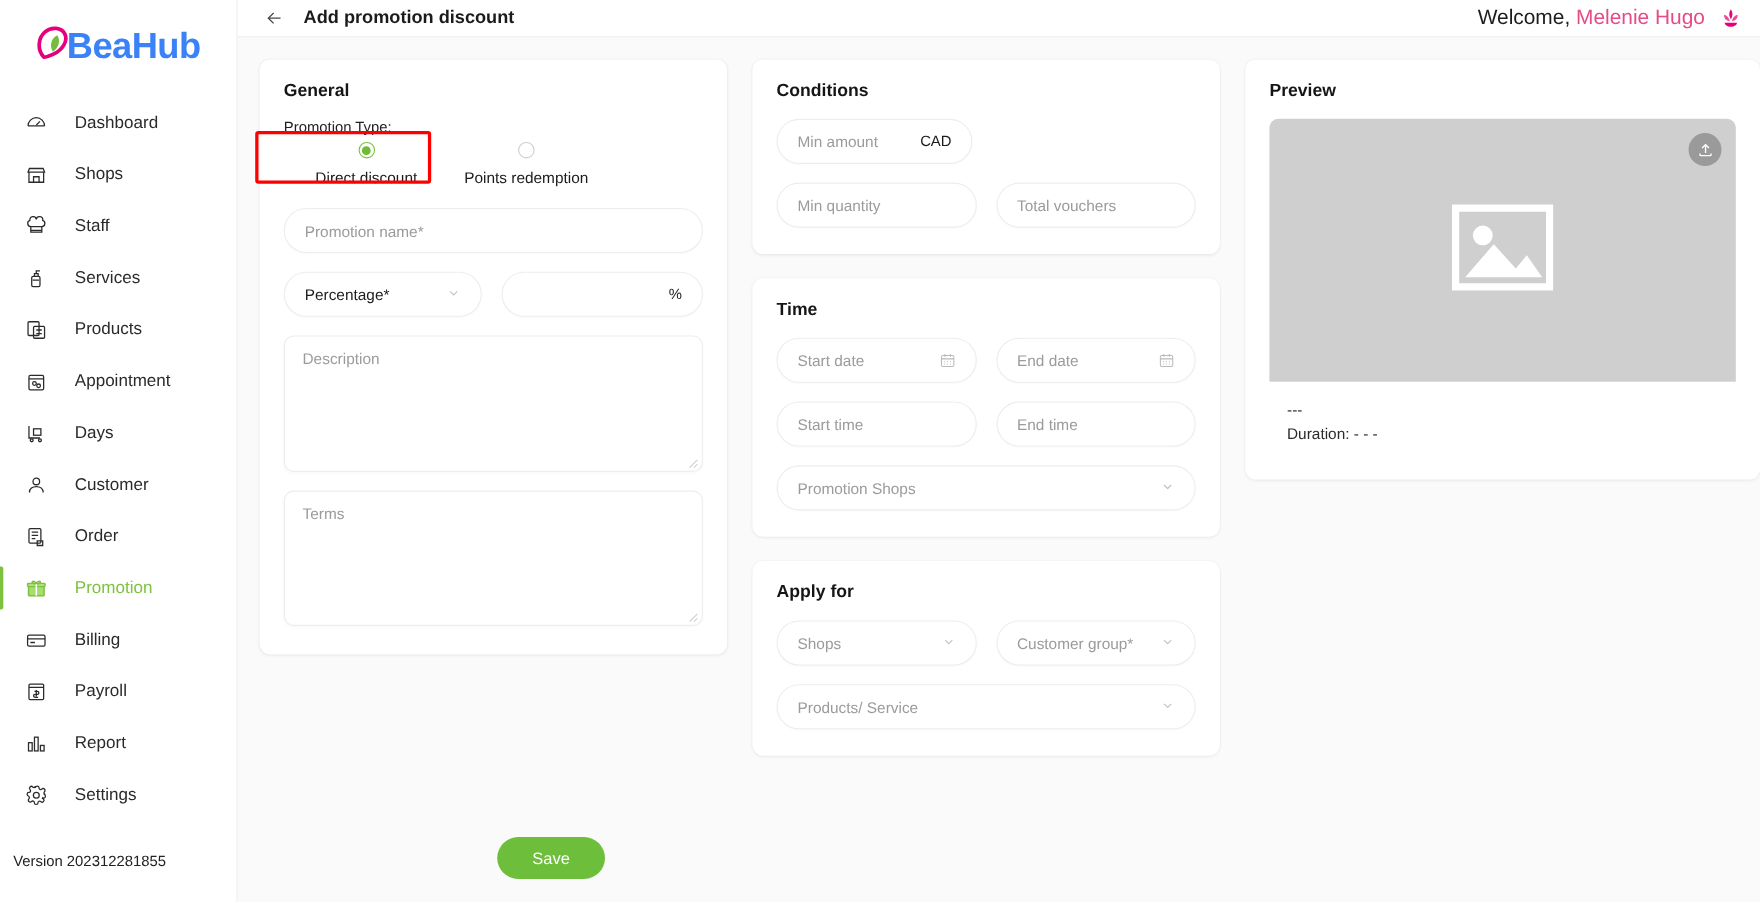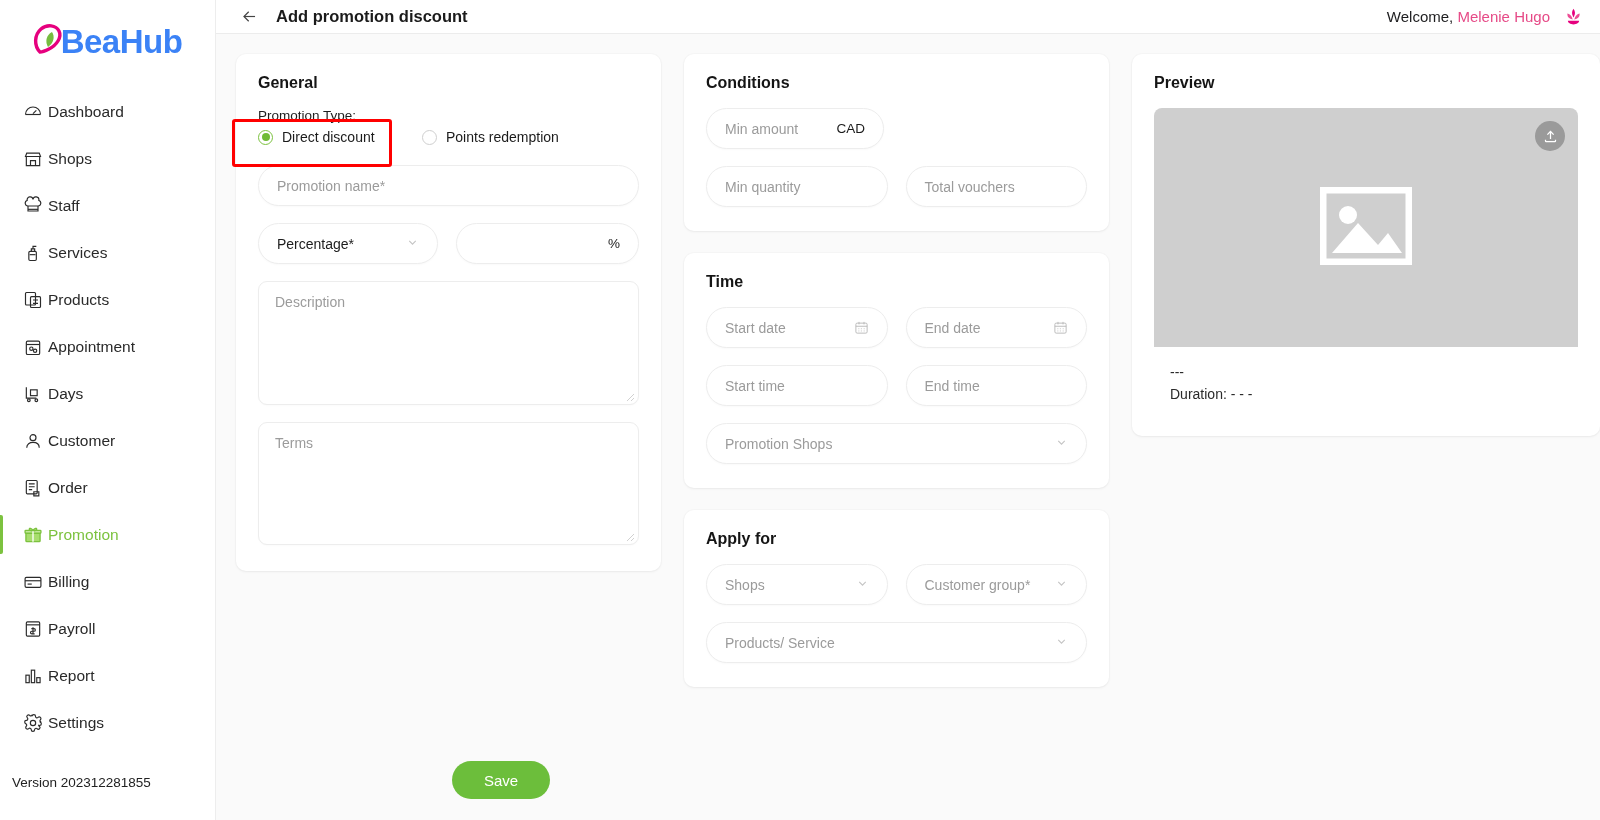--- a/index.html
+++ b/index.html
@@ -25,21 +25,21 @@
     height: 76px; display: flex; align-items: center; justify-content: center;
     padding-top: 6px;
   }
   .logo { display: flex; align-items: center; }
   .logo-text {
     font-size: 33px; font-weight: 700; letter-spacing: -0.5px;
     color: #3b82f6; line-height: 1;
   }
   .nav { flex: 1; padding-top: 12px; }
   .nav-item {
-    display: flex; align-items: center; gap: 4px;
+    display: flex; align-items: center; gap: 24px;
     height: 47px; padding-left: 22px;
     font-size: 15.5px; color: #2a2a2a;
     position: relative; cursor: pointer;
   }
   .nav-item .ic { width: 22px; height: 22px; display: flex; align-items: center; justify-content: center; }
   .nav-item.active { color: #7cc23f; font-weight: 400; }
   .nav-item.active::before {
     content: ""; position: absolute; left: 0; top: 4px; bottom: 4px;
     width: 3px; background: #7cc23f; border-radius: 0 2px 2px 0;
   }
@@ -50,21 +50,21 @@
   
   .main { flex: 1; height: 820px; display: flex; flex-direction: column; background: #fafafa; }
   .topbar {
     height: 34px; min-height: 34px; background: #ffffff;
     border-bottom: 1px solid #ececec;
     display: flex; align-items: center; padding: 0 16px 0 22px;
   }
   .back-arrow { width: 22px; height: 22px; cursor: pointer; display:flex; align-items:center; justify-content:center; }
   .page-title { font-size: 16.5px; font-weight: 600; margin-left: 16px; color: #1b1b1b; }
   .topbar-right { margin-left: auto; display: flex; align-items: center; gap: 12px; }
-  .welcome { font-size: 15px; color: #1d1d1f; margin-left: 40px; }
+  .welcome { font-size: 19px; color: #1d1d1f; margin-left: 40px; }
   .welcome .uname { color: #e64a87; }
   .avatar { width: 22px; height: 22px; display:flex; align-items:center; justify-content:center; cursor:pointer;}
 
   .content {
     flex: 1; position: relative; overflow: hidden;
     padding: 20px 0 0 0;
   }
   .columns { display: flex; gap: 23px; padding-left: 20px; align-items: flex-start; }
   .col-a { width: 425px; }
   .col-b { width: 425px; }
@@ -74,21 +74,21 @@
     background: #fff; border-radius: 10px;
     box-shadow: 0 1px 3px rgba(0,0,0,0.055), 0 0 0 1px rgba(0,0,0,0.014);
     padding: 20px 22px 24px 22px;
   }
   .card-title { font-size: 16px; font-weight: 700; color: #151515; margin: 0 0 16px 0; }
 
   .field-label { font-size: 13.5px; color: #1f1f1f; margin-bottom: 6px; }
 
   
   .radio-row { display: flex; align-items: center; gap: 14px; margin-bottom: 10px; }
-  .radio { display: flex; align-items: center; gap: 9px; cursor: pointer; font-size: 14px; color: #1b1b1b; }
+  .radio { display: flex; align-items: center; gap: 9px; cursor: pointer; font-size: 14px; color: #1b1b1b; flex-direction: column; }
   .dot { width: 15px; height: 15px; border-radius: 50%; border: 1.5px solid #cfcfcf; display: flex; align-items: center; justify-content: center; background:#fff;}
   .radio.on .dot { border-color: #7cc23f; }
   .radio.on .dot::after { content:""; width: 8px; height: 8px; border-radius: 50%; background: #6fbb35; }
 
   
   .inp {
     height: 41px; border: 1px solid #ededed; border-radius: 21px;
     background: #fff; display: flex; 
     padding: 12px 18px; font-size: 14px; color: #9b9b9b;
     box-shadow: 0 1px 2px rgba(0,0,0,0.025);

